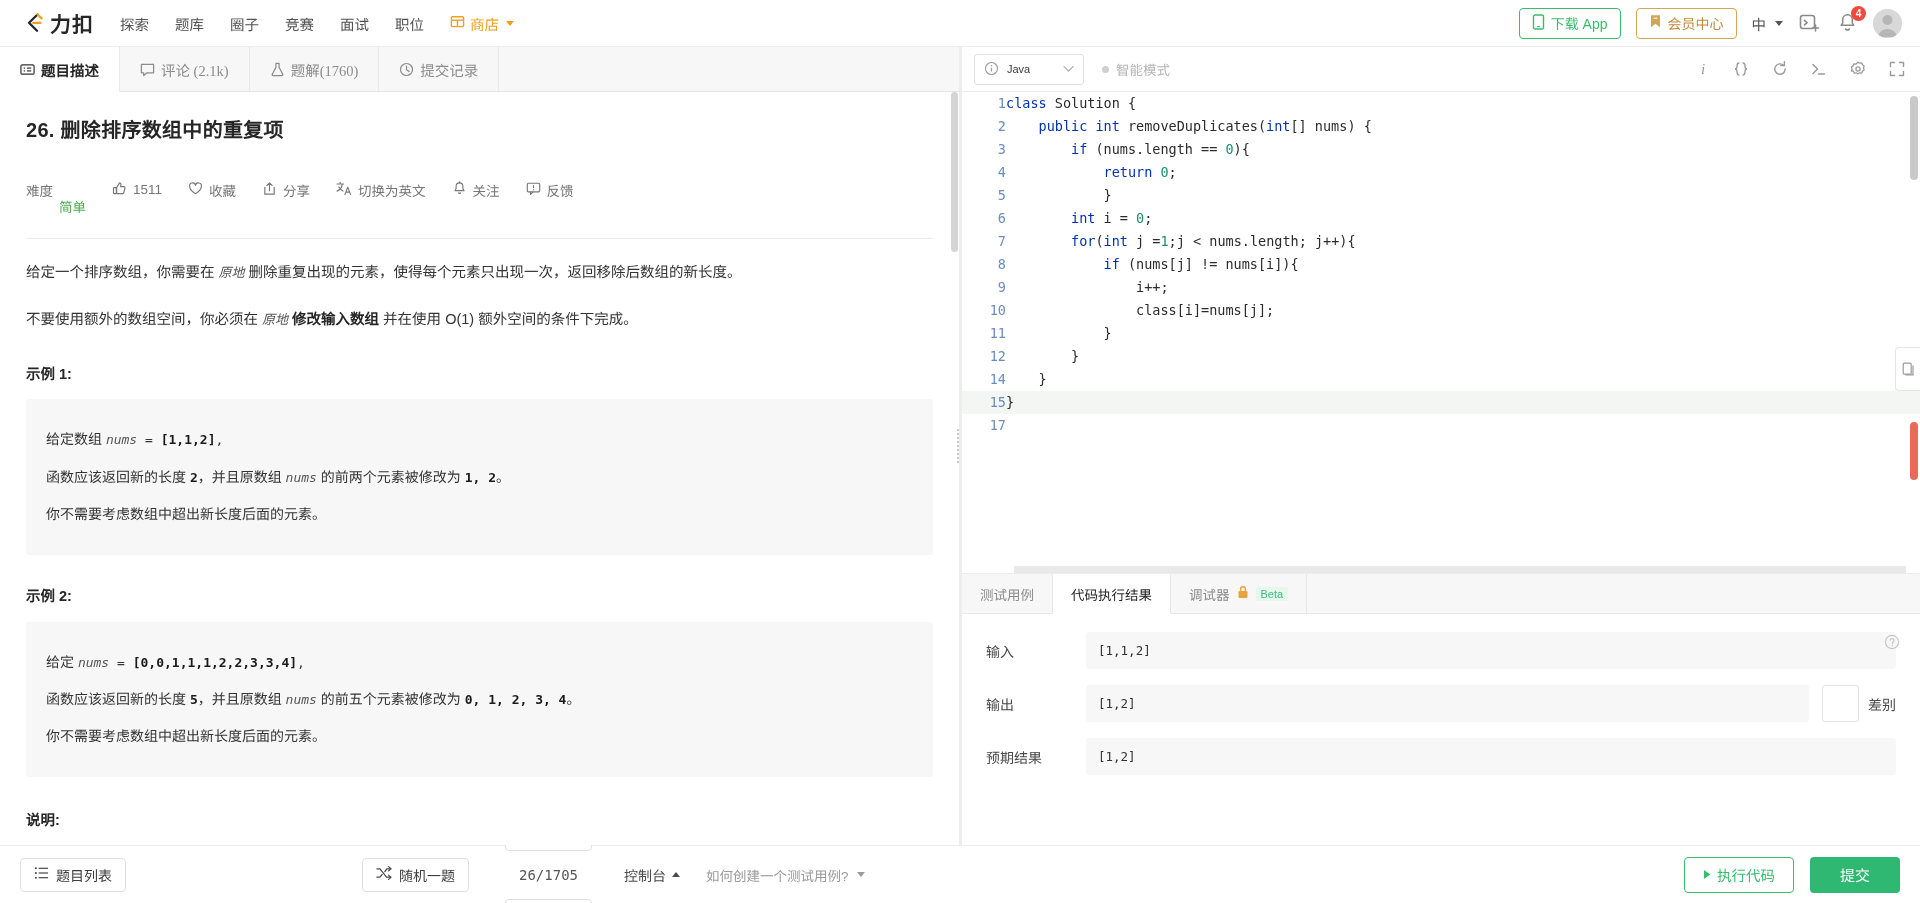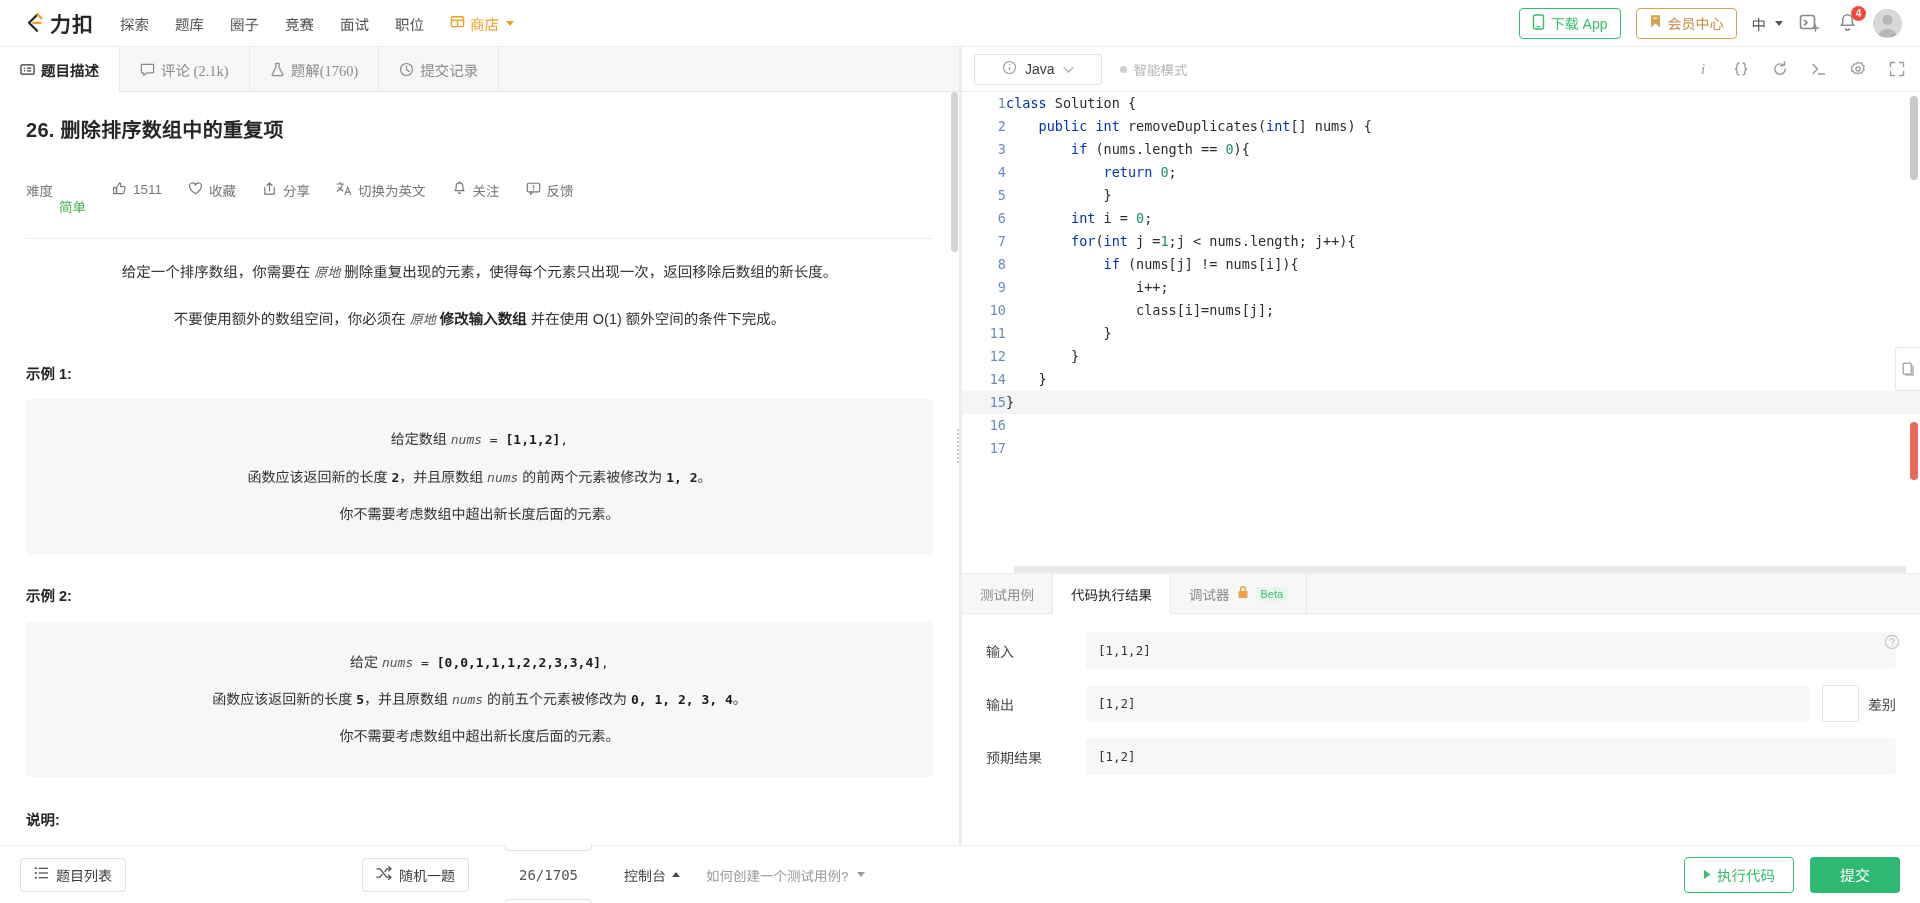--- a/index.html
+++ b/index.html
@@ -81,40 +81,40 @@
   
   .content {
     flex: 1; overflow-y: auto; overflow-x: hidden; padding: 22px 26px 40px 26px; position: relative;
   }
   .p-title { font-size: 20px; font-weight: 700; color: #262626; margin: 0 0 20px 0; letter-spacing: .3px; }
   .meta-row { display: flex; align-items: center; gap: 26px; font-size: 13.5px; color: #767676; padding-bottom: 22px; border-bottom: 1px solid #ededed; }
   .meta-item { display: flex; align-items: center; gap: 6px; cursor: pointer; white-space: nowrap; }
   .meta-item.static { cursor: default; }
   .diff-easy { color: #4caf50; margin-top: 33px; }
   .desc { font-size: 14.5px; line-height: 1.85; color: #333; }
-  .desc p { margin: 20px 0; text-align: center; }
+  .desc p { margin: 20px 0; }
   .muted-code { color: #b3b3b3; }
   .bold { font-weight: 700; color: #262626; }
   .ex-title { font-size: 14.5px; font-weight: 700; color: #262626; margin: 28px 0 12px 0; }
   .ex-box { background: #f7f7f7; border-radius: 3px; padding: 16px 20px; }
   .ex-box p { margin: 12px 0; font-size: 14px; line-height: 1.8; color: #333; }
   .mono { font-family: "DejaVu Sans Mono", "Liberation Mono", monospace; font-size: 13px; }
   .mono-i { font-family: "DejaVu Sans Mono", "Liberation Mono", monospace; font-size: 13px; font-style: italic; color: #555; }
   .mono-b { font-family: "DejaVu Sans Mono", "Liberation Mono", monospace; font-size: 13px; font-weight: 700; color: #1a1a1a; }
   .note-title { font-size: 14.5px; font-weight: 700; color: #262626; margin: 30px 0 10px 0; }
 
   
   .editor-bar {
     height: 45px; min-height: 45px; display: flex; align-items: center;
     padding: 0 14px 0 12px; border-bottom: 1px solid #ededed; background: #fff;
   }
   .lang-select {
     display: flex; align-items: center; gap: 8px;
-    height: 31px; padding: 0 27px; border: 1px solid #e0e0e0; border-radius: 3px;
-    font-size: 14px; color: #3a3a3a; cursor: pointer; min-width: 110px;
+    height: 31px; padding: 0 9px; border: 1px solid #e0e0e0; border-radius: 3px;
+    font-size: 11px; color: #3a3a3a; cursor: pointer; min-width: 110px;
   }
   .lang-select .chev { margin-left: auto; color: #aaa; }
   .smart-mode { display: flex; align-items: center; gap: 7px; margin-left: 18px; font-size: 13.5px; color: #b5b5b5; cursor: pointer; }
   .dot { width: 7px; height: 7px; border-radius: 50%; background: #cfcfcf; display: inline-block; }
   .editor-tools { margin-left: auto; display: flex; align-items: center; gap: 21px; color: #9a9a9a; }
   .editor-tools > span { cursor: pointer; display: flex; align-items: center; }
 
   .code-wrap { flex: 1; min-height: 0; display: flex; position: relative; background: #fff; overflow: hidden; }
   .code-area { flex: 1; overflow: auto; position: relative; }
   .code-table { border-collapse: collapse; width: 100%; }
@@ -563,24 +563,20 @@
                 </tr>
                 <tr>
                   <td class="ln">14</td>
                   <td class="cl"><span>    }</span></td>
                 </tr>
                 <tr class="cur-line">
                   <td class="ln">15</td>
                   <td class="cl"><span>}</span></td>
                 </tr>
                 <tr>
-                  <td class="ln">16</td>
-                  <td class="cl">&nbsp;</td>
-                </tr>
-                <tr>
                   <td class="ln">17</td>
                   <td class="cl">&nbsp;</td>
                 </tr>
               </tbody>
           </table>
         </div>
         <div class="code-scroll-v"></div>
         <div class="code-scroll-v2"></div>
         <div class="code-hsb"></div>
       </div>

